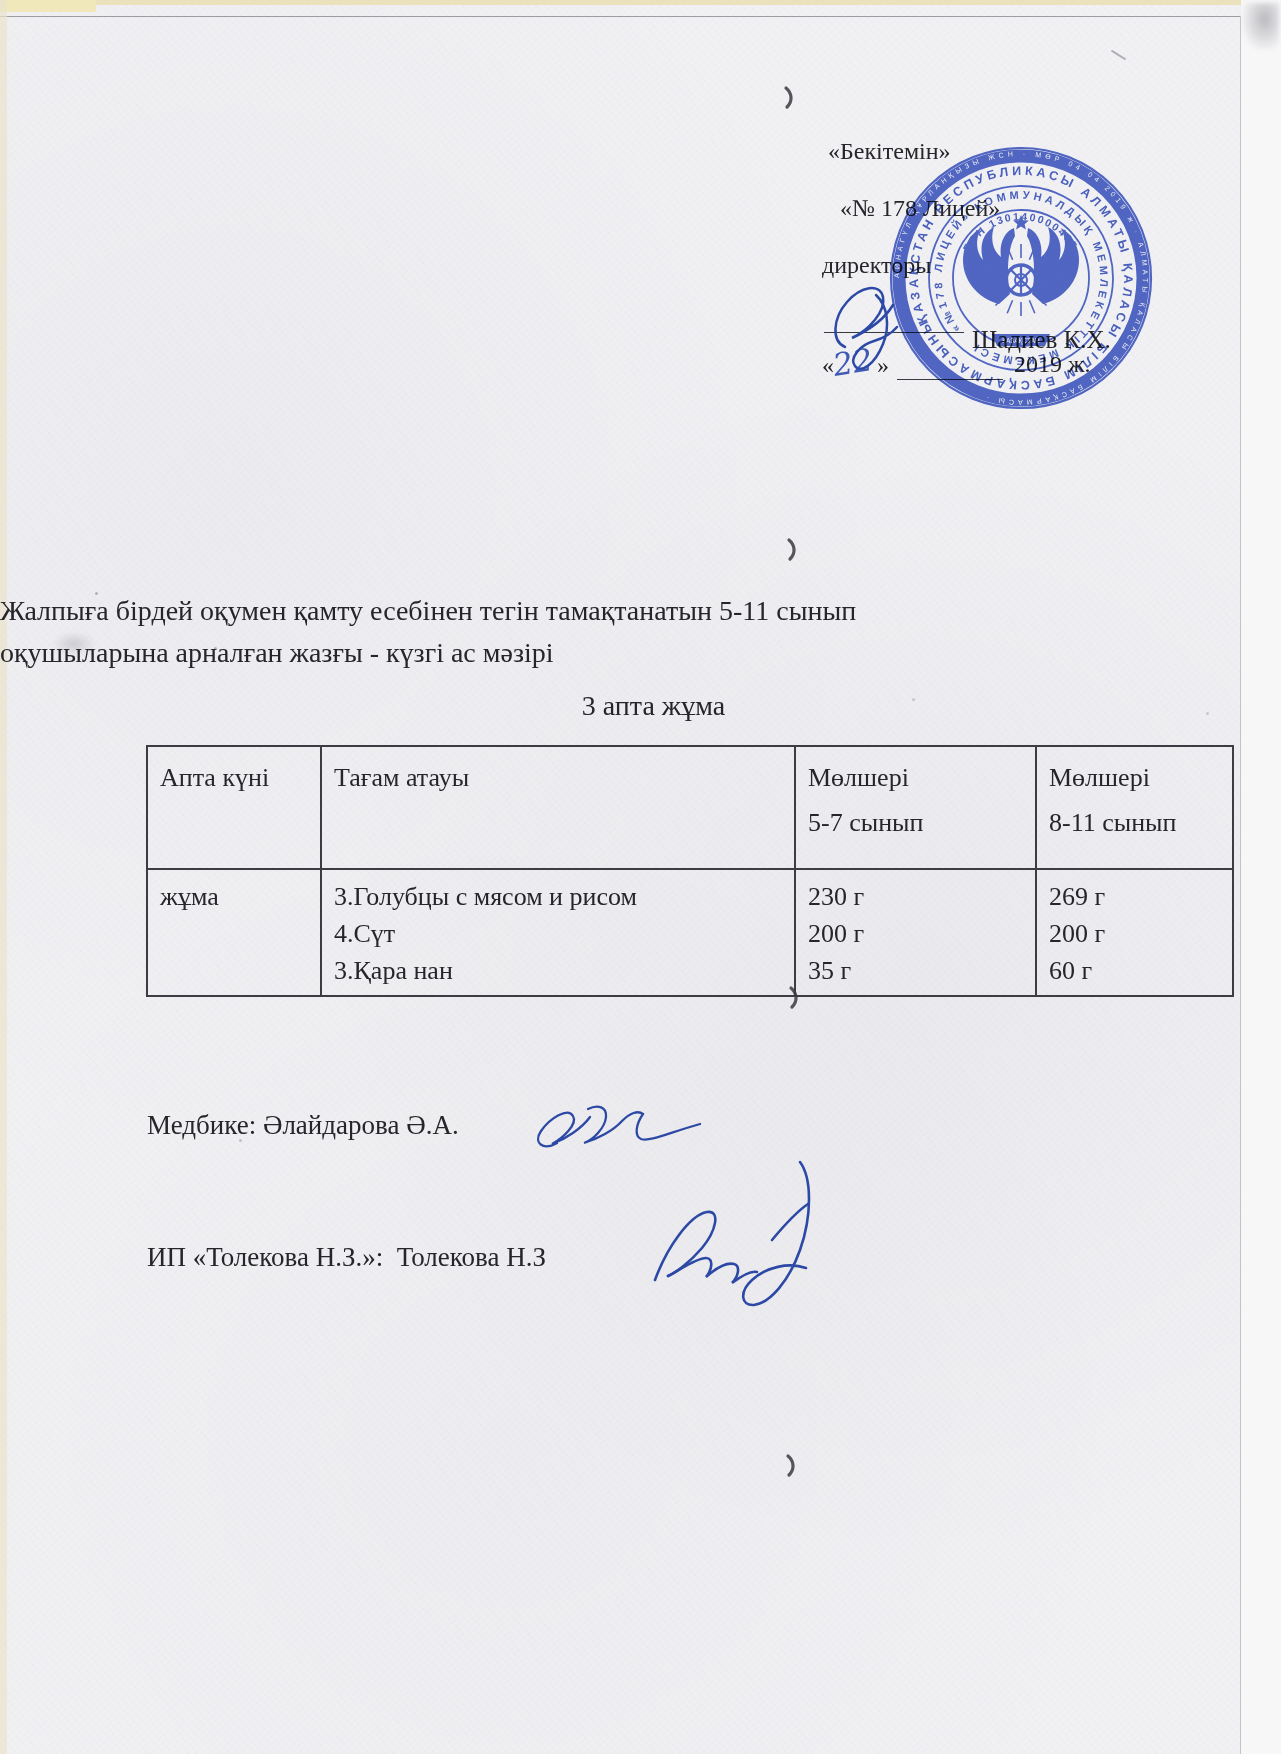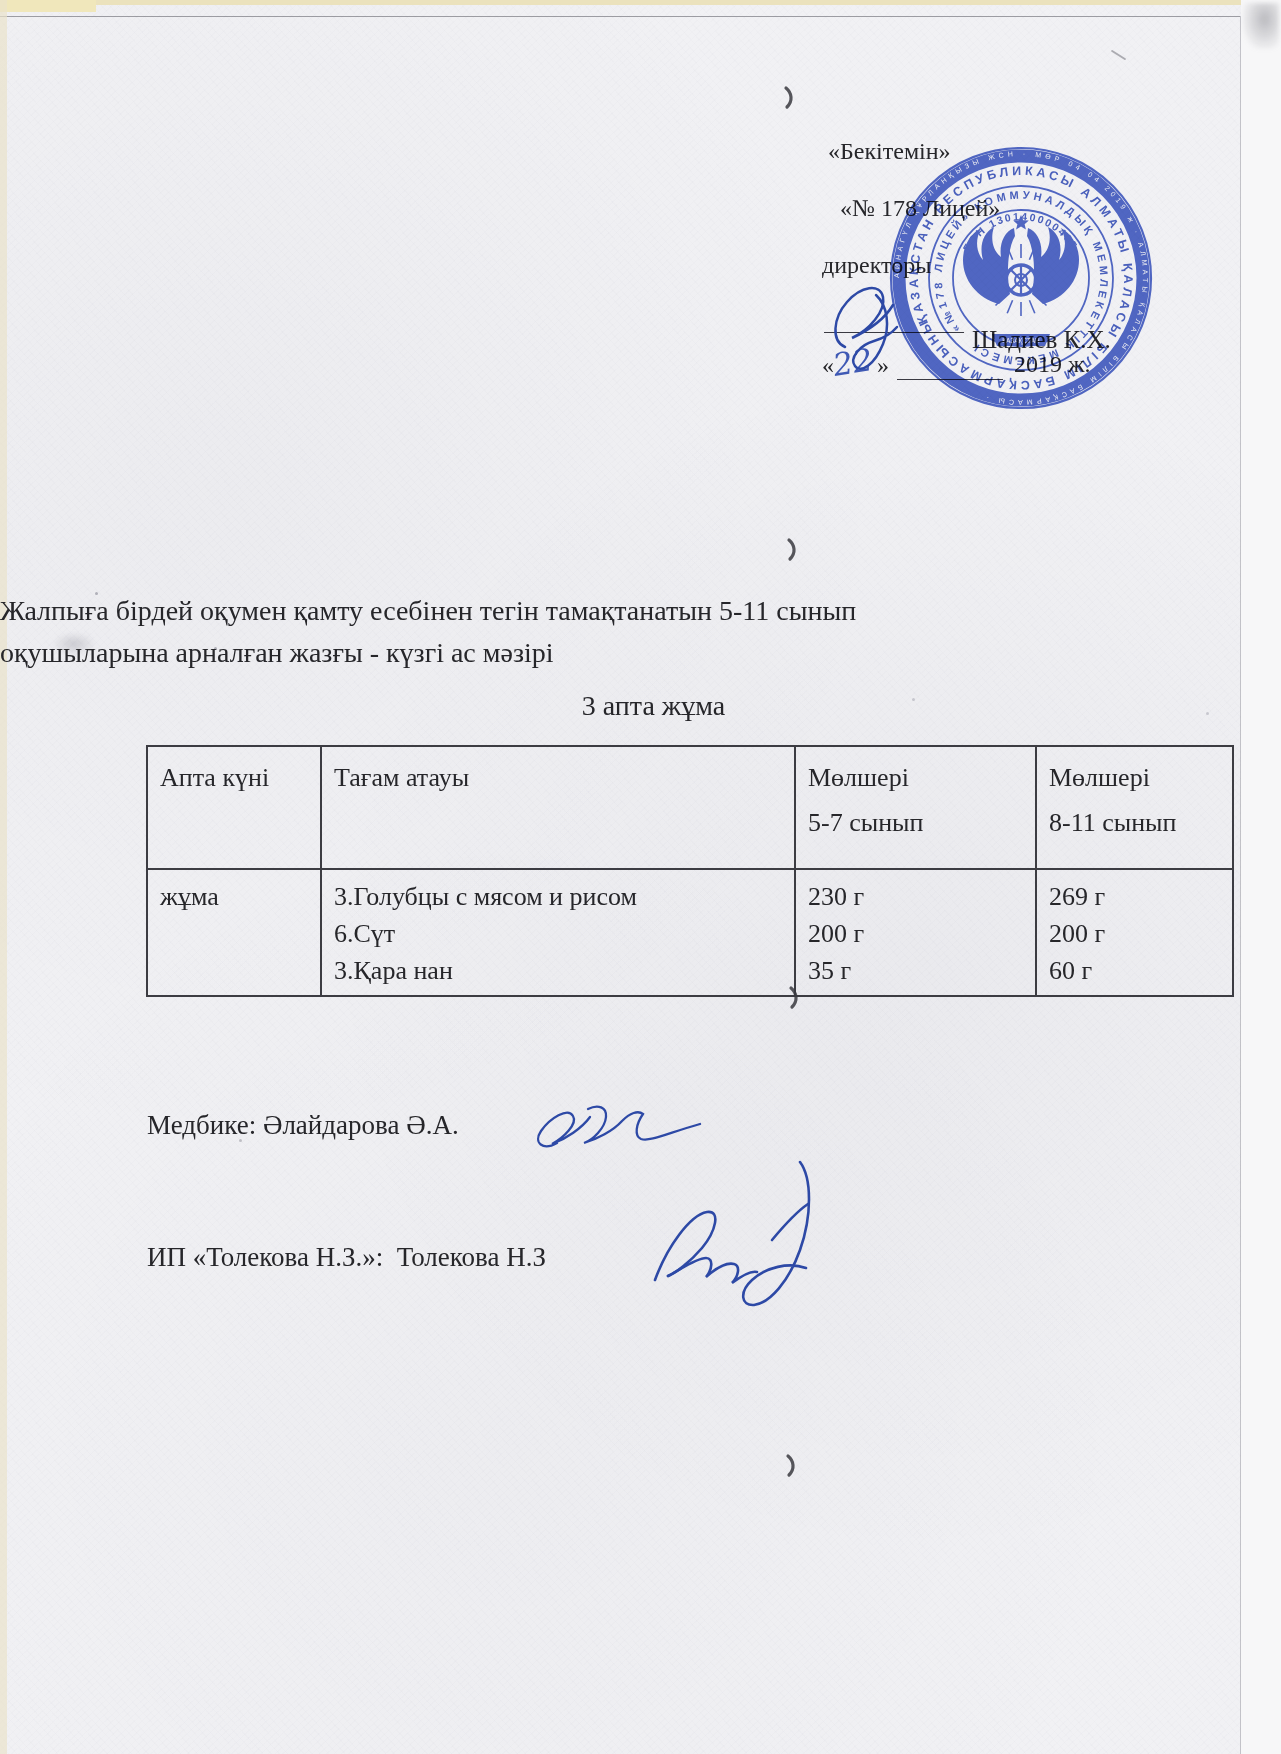--- a/index.html
+++ b/index.html
@@ -94,21 +94,21 @@
       </td>
       <td class="c4">
         <div>Мөлшері</div>
         <div>8-11 сынып</div>
       </td>
     </tr>
     <tr class="bdy">
       <td>жұма</td>
       <td>
         <div>3.Голубцы с мясом и рисом</div>
-        <div>6.Сүт</div>
+        <div>4.Сүт</div>
         <div>3.Қара нан</div>
       </td>
       <td>
         <div>230 г</div>
         <div>200 г</div>
         <div>35 г</div>
       </td>
       <td>
         <div>269 г</div>
         <div>200 г</div>

